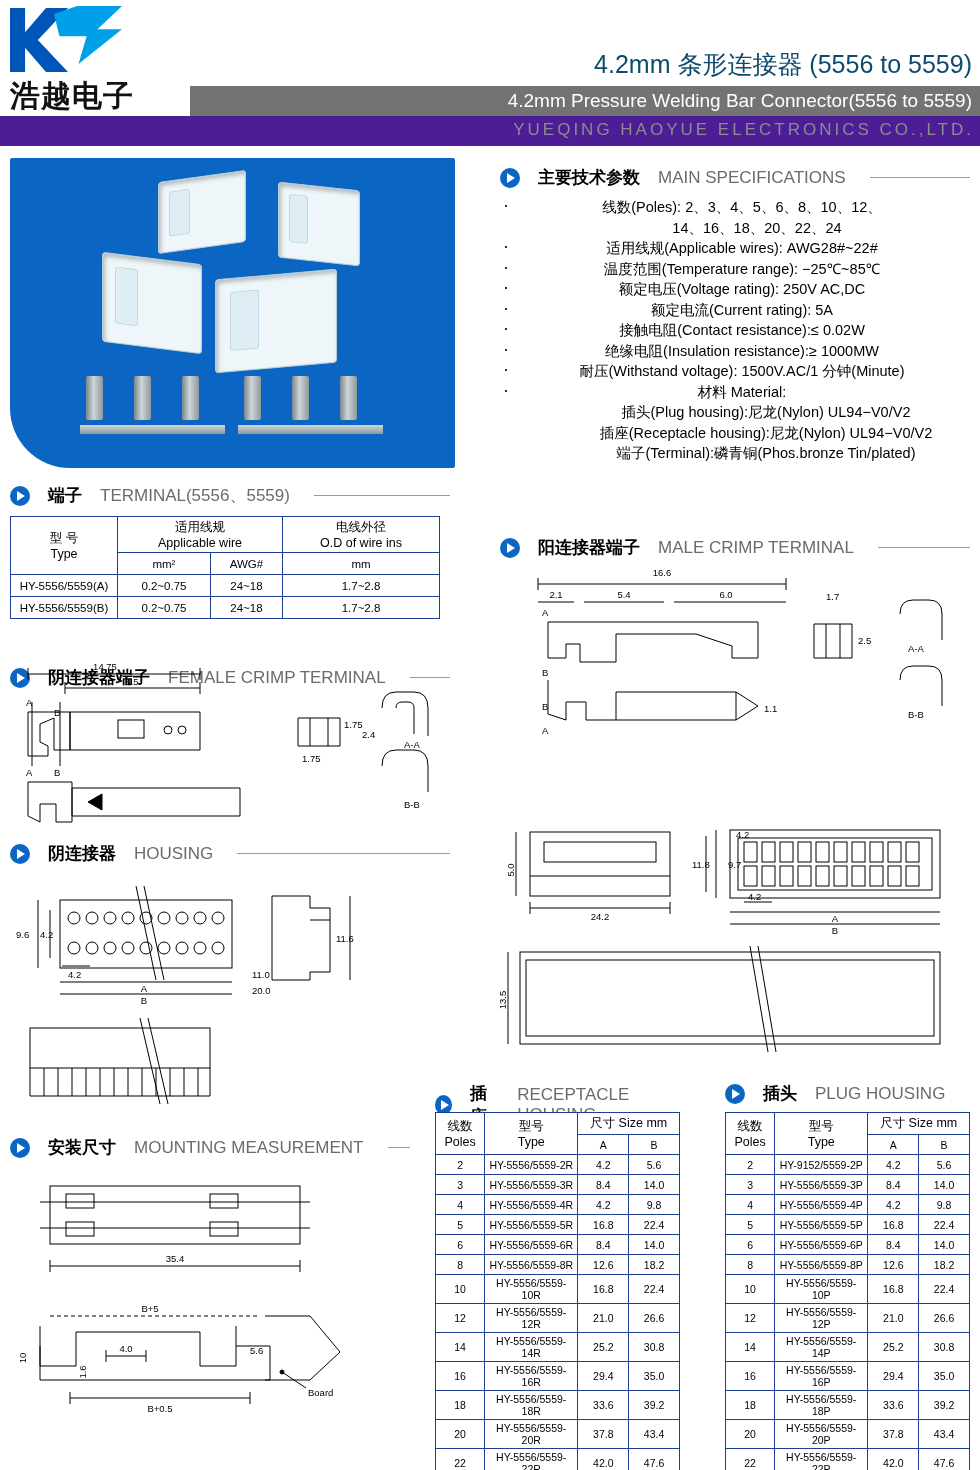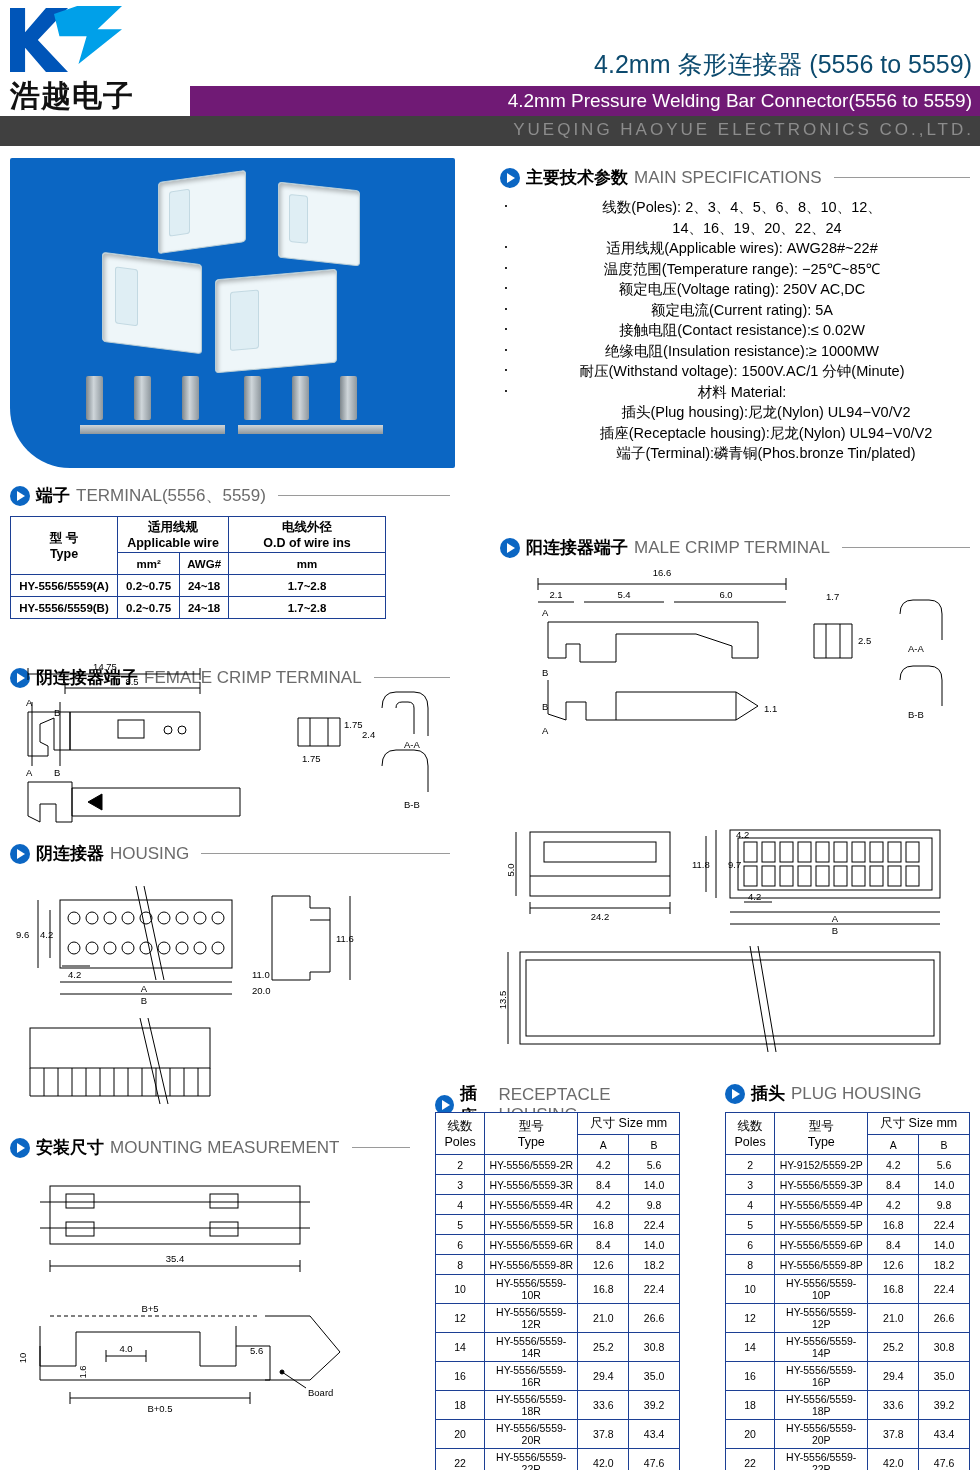--- a/index.html
+++ b/index.html
@@ -9,27 +9,27 @@
   
   .header{position:relative;height:146px;}
   .logo{position:absolute;left:10px;top:6px;width:180px;height:130px;}
   .logo-mark{position:relative;width:120px;height:68px;}
   .logo-mark .blue{position:absolute;left:0;top:2px;width:58px;height:64px;background:#0055b8;clip-path:polygon(0 0,26% 0,26% 38%,62% 0,100% 0,48% 50%,100% 100%,62% 100%,26% 62%,26% 100%,0 100%);}
   .logo-mark .cyan{position:absolute;left:44px;top:0;width:68px;height:58px;background:#00a0e9;clip-path:polygon(0 14%,34% 0,100% 0,64% 40%,100% 40%,36% 100%,48% 52%,8% 52%);}
   .logo-cn{font-size:30px;font-weight:bold;color:#111;letter-spacing:1px;margin-top:2px;}
   .logo-en{font-size:21px;font-weight:bold;color:#0055b8;font-style:italic;letter-spacing:0.5px;}
 
   .title-cn{position:absolute;right:8px;top:48px;font-size:25px;color:#0c4a6e;}
-  .blue-bar{position:absolute;left:190px;top:86px;right:0;height:30px;background:#701a75;}
+  .blue-bar{position:absolute;left:190px;top:86px;right:0;height:30px;background:#737373;}
   .blue-bar .t{position:absolute;right:8px;top:4px;color:#fff;font-size:19px;}
-  .gray-bar{position:absolute;left:0;top:116px;right:0;height:30px;background:#404040;}
+  .gray-bar{position:absolute;left:0;top:116px;right:0;height:30px;background:#4c1d95;}
   .gray-bar .t{position:absolute;right:6px;top:4px;color:#8c8c8c;font-size:17px;letter-spacing:3px;}
 
   
-  .sec-title{display:flex;align-items:center;gap:6px;}
+  .sec-title{display:flex;align-items:center;gap:18px;}
   .tri-wrap{width:20px;height:20px;border-radius:50%;background:#0b66c3;display:inline-flex;align-items:center;justify-content:center;}
   .tri-in{width:0;height:0;border-left:8px solid #fff;border-top:5px solid transparent;border-bottom:5px solid transparent;margin-left:2px;}
   .sec-cn{font-size:17px;color:#000;font-weight:bold;}
   .sec-en{font-size:17px;color:#6b6b6b;}
   .sec-line{flex:1;height:1px;background:#9a9a9a;margin-left:6px;}
 
   
   .photo{position:absolute;left:10px;top:158px;width:445px;height:310px;background:#0b66c3;border-radius:2px 2px 2px 60px;}
   .conn{position:absolute;background:#eef6f9;border:1px solid #b8cdd6;border-radius:4px;box-shadow:2px 3px 4px rgba(0,0,0,.25) inset;}
   .c1{left:148px;top:18px;width:86px;height:70px;transform:skewY(-8deg);}
@@ -51,21 +51,21 @@
   .specs li.nb:before{content:"";}
   .specs li.ind{padding-left:62px;}
   .specs li.ind:before{content:"";}
 
   
   table{border-collapse:collapse;}
   .tbl td,.tbl th{border:1px solid #1c3f94;text-align:center;font-size:11.5px;padding:2px 3px;color:#000;}
   .tbl .hd{background:#fff;font-size:12.5px;}
 
   .termtbl{position:absolute;left:10px;top:516px;width:430px;}
-  .termtbl table{width:376px;font-weight:bold;}
+  .termtbl table{width:430px;}
   .termtbl td{height:17px;}
 
   .rec-tbl{position:absolute;left:435px;top:1112px;width:250px;}
   .plug-tbl{position:absolute;left:725px;top:1112px;width:250px;}
   .rec-tbl table,.plug-tbl table{width:245px;}
   .rec-tbl td,.plug-tbl td{height:15px;font-size:10.5px;}
 
   
   .draw{position:absolute;}
   svg{display:block;}
@@ -116,21 +116,21 @@
     <div class="sec-title">
       <span class="tri-wrap">
           <span class="tri-in"></span>
         </span>
       <span class="sec-cn">主要技术参数</span>
       <span class="sec-en">MAIN SPECIFICATIONS</span>
       <span class="sec-line"></span>
     </div>
     <ul>
       <li>线数(Poles): 2、3、4、5、6、8、10、12、</li>
-      <li class="nb">14、16、19、20、22、24</li>
+      <li class="nb">14、16、18、20、22、24</li>
       <li>适用线规(Applicable wires): AWG28#~22#</li>
       <li>温度范围(Temperature range): −25℃~85℃</li>
       <li>额定电压(Voltage rating): 250V AC,DC</li>
       <li>额定电流(Current rating): 5A</li>
       <li>接触电阻(Contact resistance):≤ 0.02W</li>
       <li>绝缘电阻(Insulation resistance):≥ 1000MW</li>
       <li>耐压(Withstand voltage): 1500V.AC/1 分钟(Minute)</li>
       <li>材料 Material:</li>
       <li class="ind">插头(Plug housing):尼龙(Nylon) UL94−V0/V2</li>
       <li class="ind">插座(Receptacle housing):尼龙(Nylon) UL94−V0/V2</li>

